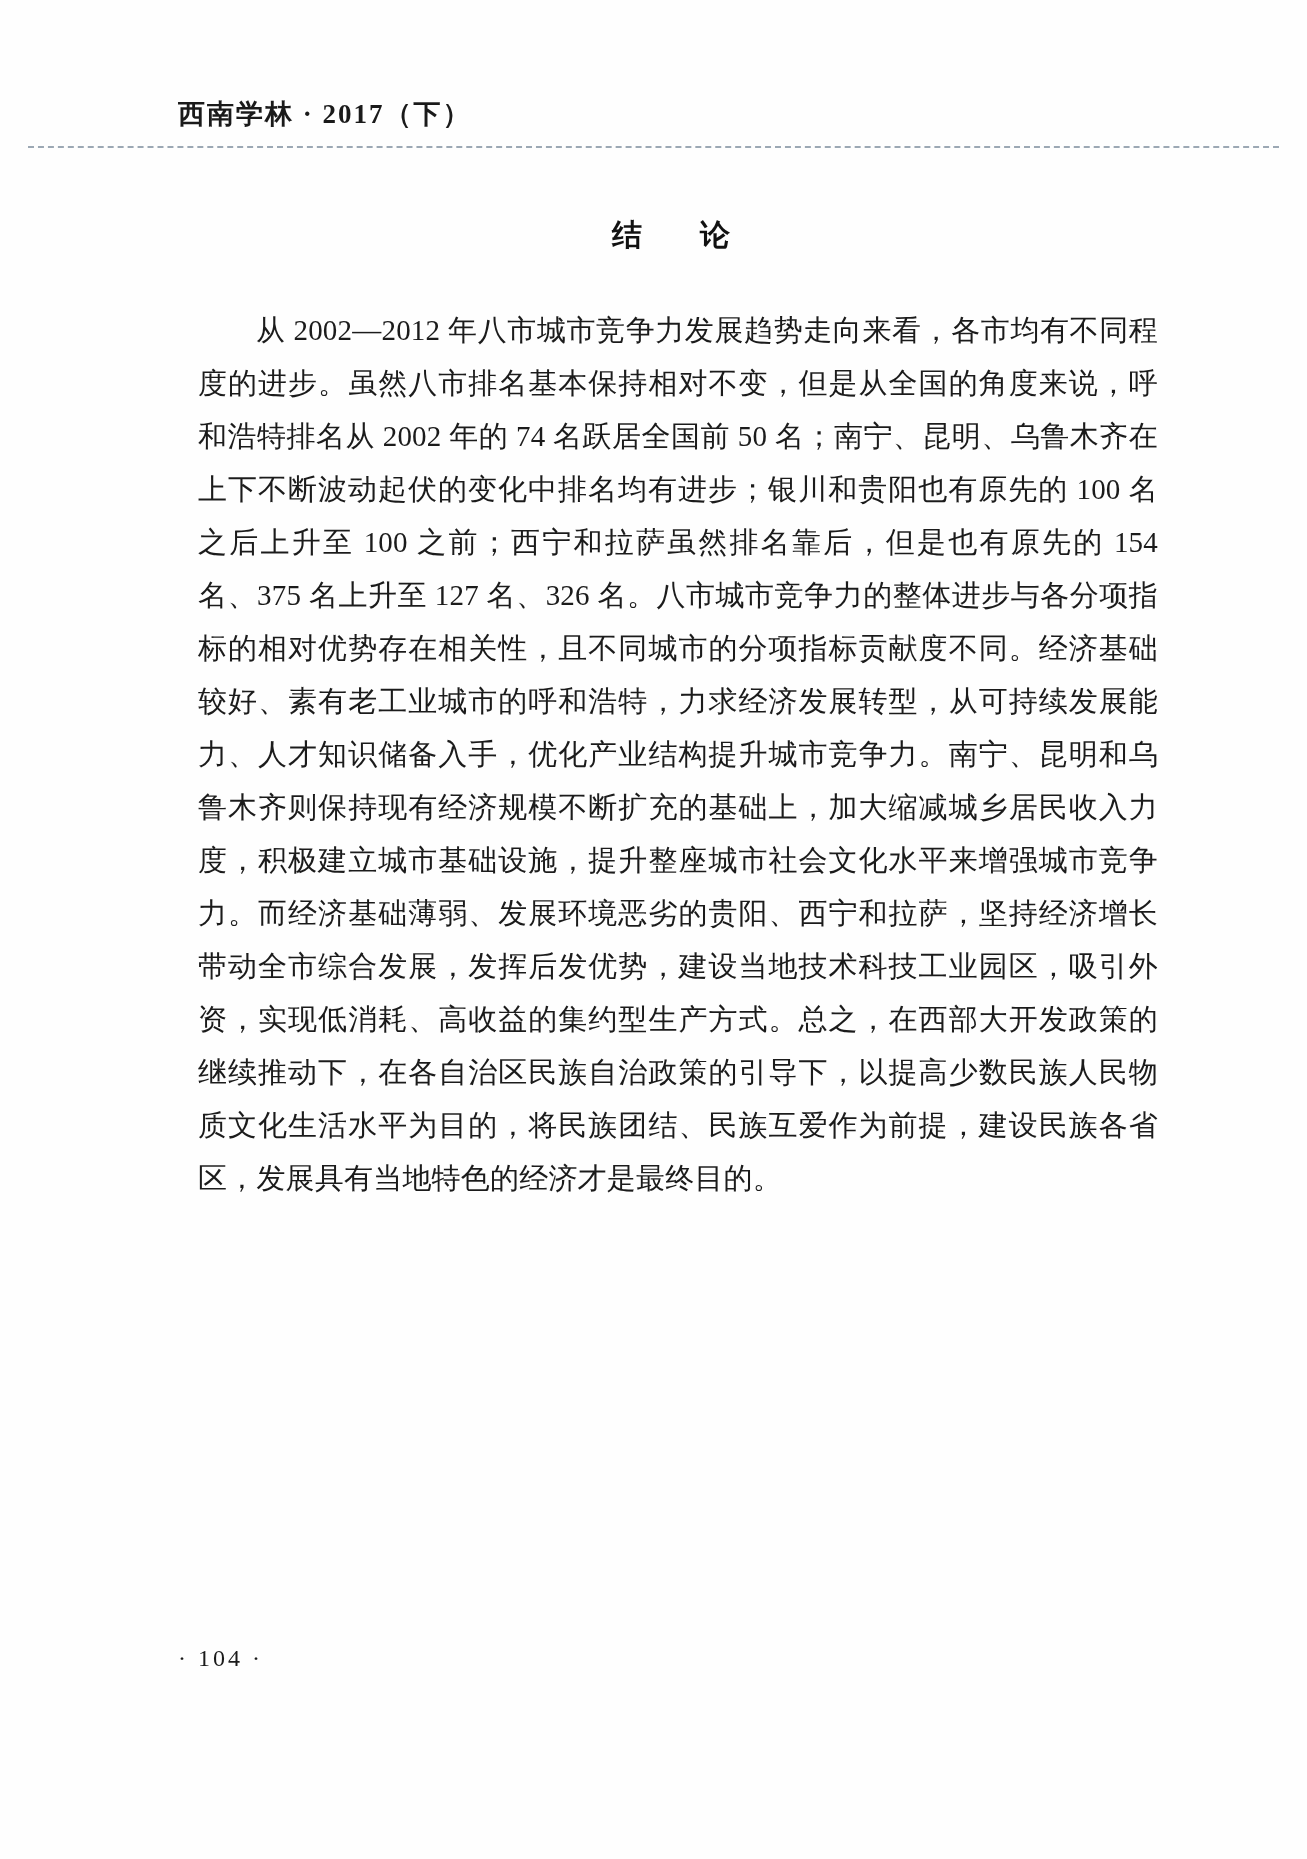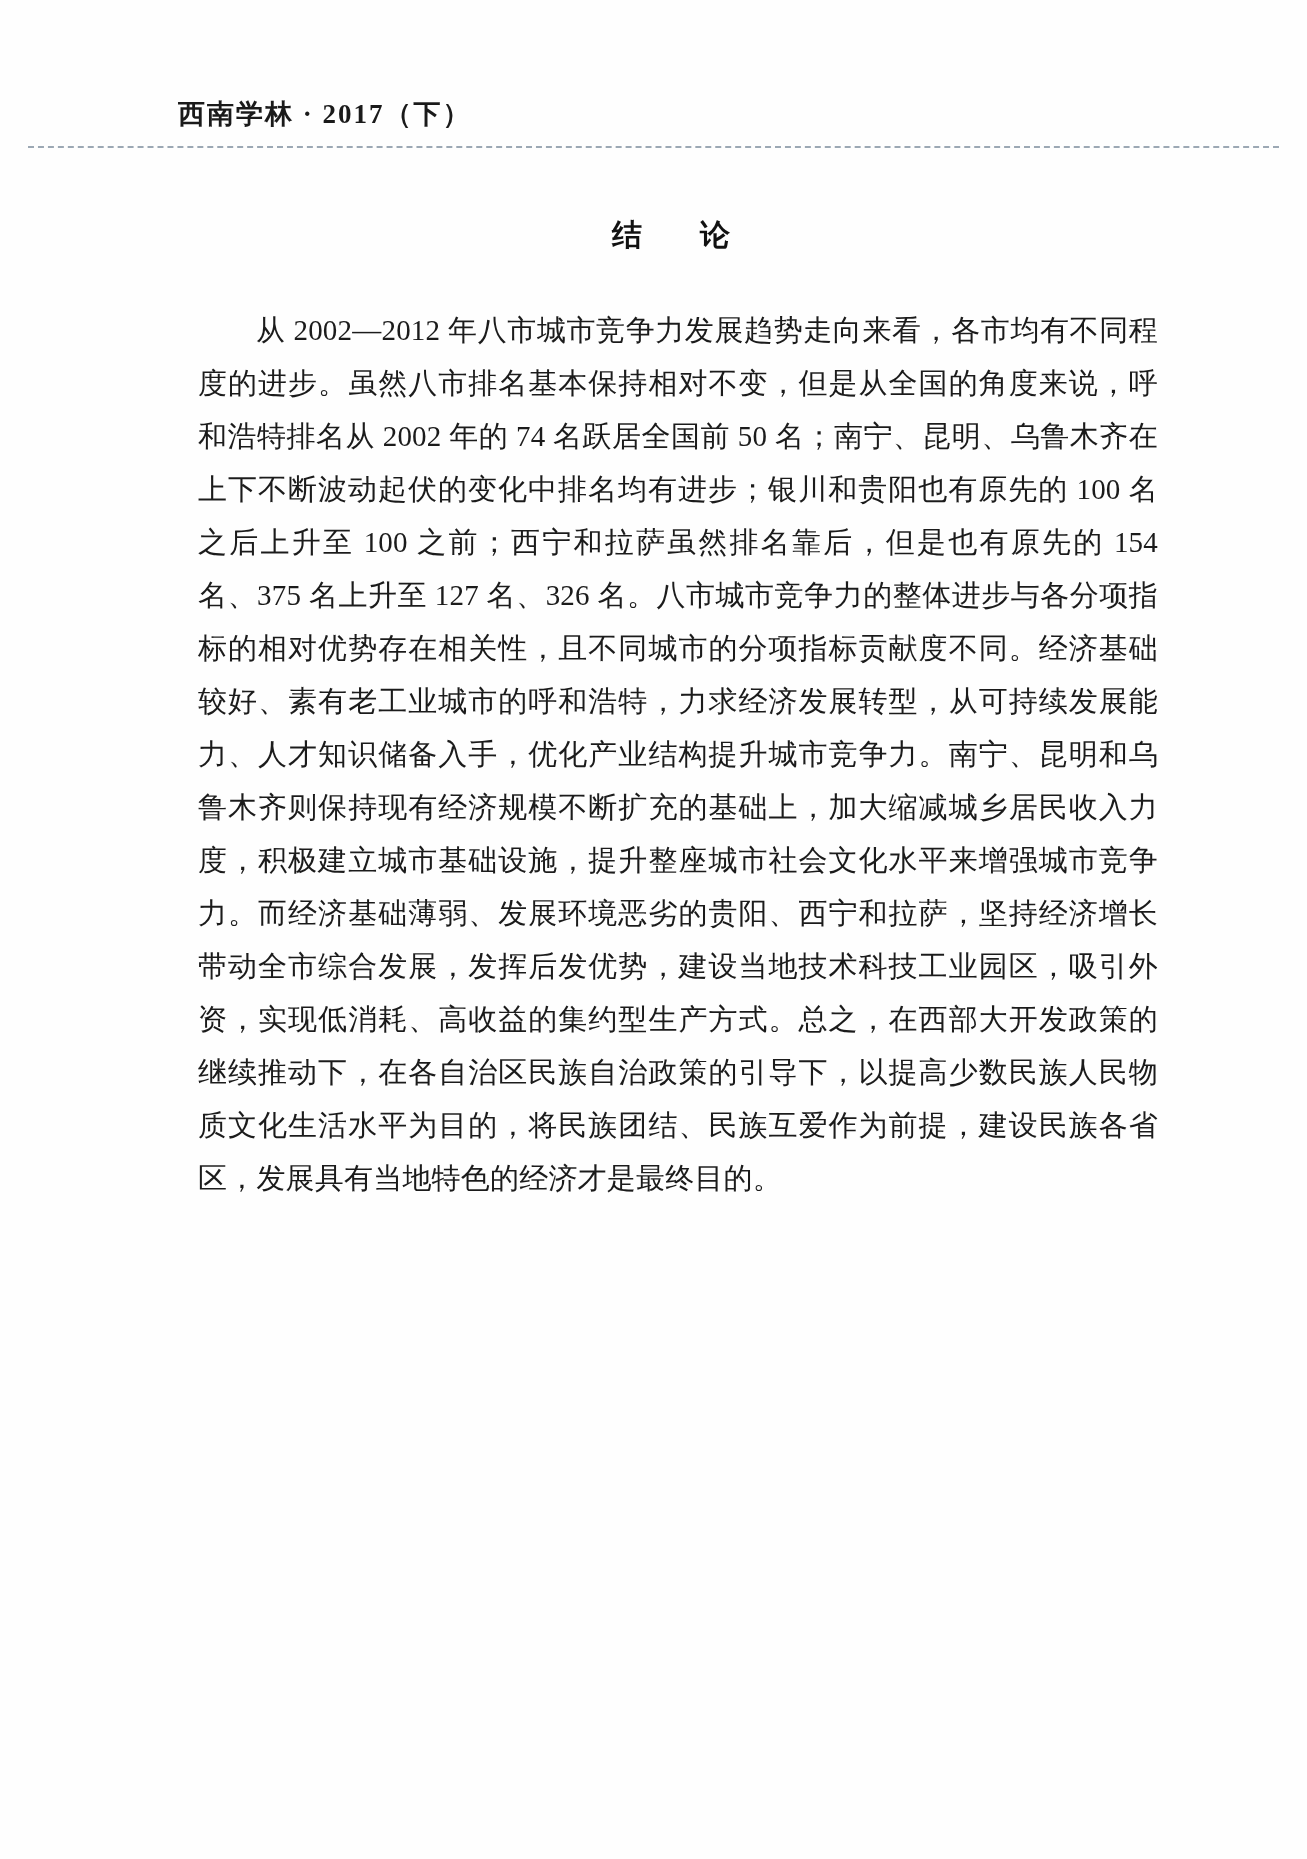--- a/index.html
+++ b/index.html
@@ -100,14 +100,17 @@
   <div class="header">
     <div class="header-title">西南学林 · 2017（下）</div>
     <div class="header-rule"></div>
   </div>
 
   <div class="content">
     <h1 class="section-title">结　论</h1>
     <p class="para">从 2002—2012 年八市城市竞争力发展趋势走向来看，各市均有不同程度的进步。虽然八市排名基本保持相对不变，但是从全国的角度来说，呼和浩特排名从 2002 年的 74 名跃居全国前 50 名；南宁、昆明、乌鲁木齐在上下不断波动起伏的变化中排名均有进步；银川和贵阳也有原先的 100 名之后上升至 100 之前；西宁和拉萨虽然排名靠后，但是也有原先的 154 名、375 名上升至 127 名、326 名。八市城市竞争力的整体进步与各分项指标的相对优势存在相关性，且不同城市的分项指标贡献度不同。经济基础较好、素有老工业城市的呼和浩特，力求经济发展转型，从可持续发展能力、人才知识储备入手，优化产业结构提升城市竞争力。南宁、昆明和乌鲁木齐则保持现有经济规模不断扩充的基础上，加大缩减城乡居民收入力度，积极建立城市基础设施，提升整座城市社会文化水平来增强城市竞争力。而经济基础薄弱、发展环境恶劣的贵阳、西宁和拉萨，坚持经济增长带动全市综合发展，发挥后发优势，建设当地技术科技工业园区，吸引外资，实现低消耗、高收益的集约型生产方式。总之，在西部大开发政策的继续推动下，在各自治区民族自治政策的引导下，以提高少数民族人民物质文化生活水平为目的，将民族团结、民族互爱作为前提，建设民族各省区，发展具有当地特色的经济才是最终目的。</p>
   </div>
 
+  <div class="footer">
+    <div class="folio">· 104 ·</div>
+  </div>
 
 </div>
 
 </body></html>

